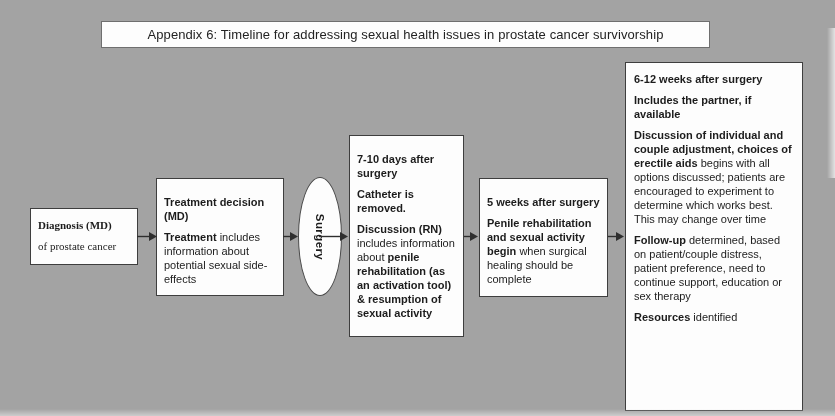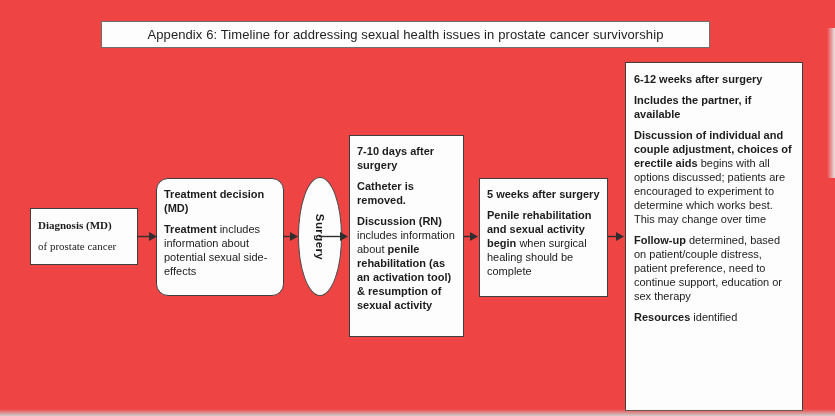--- a/index.html
+++ b/index.html
@@ -1,43 +1,43 @@
 <!DOCTYPE html>
 <html><head>
 <meta charset="utf-8">
 <style>
   html,body { margin:0; padding:0; background:#ffffff; }
   .stage {
     position:relative;
     width:835px; height:416px;
-    background:#ef4444;
+    background:#a3a3a3;
     font-family:"Liberation Sans", sans-serif;
     color:#1c1c1c;
     overflow:hidden;
   }
   .titlebox {
     position:absolute; left:101px; top:21px; width:609px; height:27px;
     box-sizing:border-box;
     border:1px solid #6f6f6f;
     background:#fdfdfd;
     display:flex; align-items:center; justify-content:center;
     font-size:13px; letter-spacing:0.1px; color:#232323;
   }
   .box {
     position:absolute; box-sizing:border-box;
     background:#fdfdfd;
     border:1.5px solid #3e3e3e;
     font-size:11px; line-height:14px;
-    padding:8px 7px;
+    padding:16px 7px;
   }
   .box p { margin:0 0 7px 0; }
   .box p:last-child { margin-bottom:0; }
   .b { font-weight:bold; }
   #diagnosis-box   { left:30px;  top:208px; width:108px; height:57px;  padding-top:9px;font-family:Liberation Serif, serif; }
-  #treatment-box   { left:156px; top:178px; width:128px; height:118px;border-radius:12px; }
+  #treatment-box   { left:156px; top:178px; width:128px; height:118px; }
   #postop-box      { left:349px; top:135px; width:115px; height:202px; }
   #fiveweeks-box   { left:479px; top:178px; width:129px; height:119px; }
   #sixtwelve-box   { left:625px; top:62px;  width:178px; height:349px; padding:9px 8px; }
   .ellipse {
     position:absolute; left:298px; top:177px; width:44px; height:119px;
     box-sizing:border-box;
     border:1.3px solid #4a4a4a; border-radius:50%;
     background:#fdfdfd;
     display:flex; align-items:center; justify-content:center;
     z-index:2;

